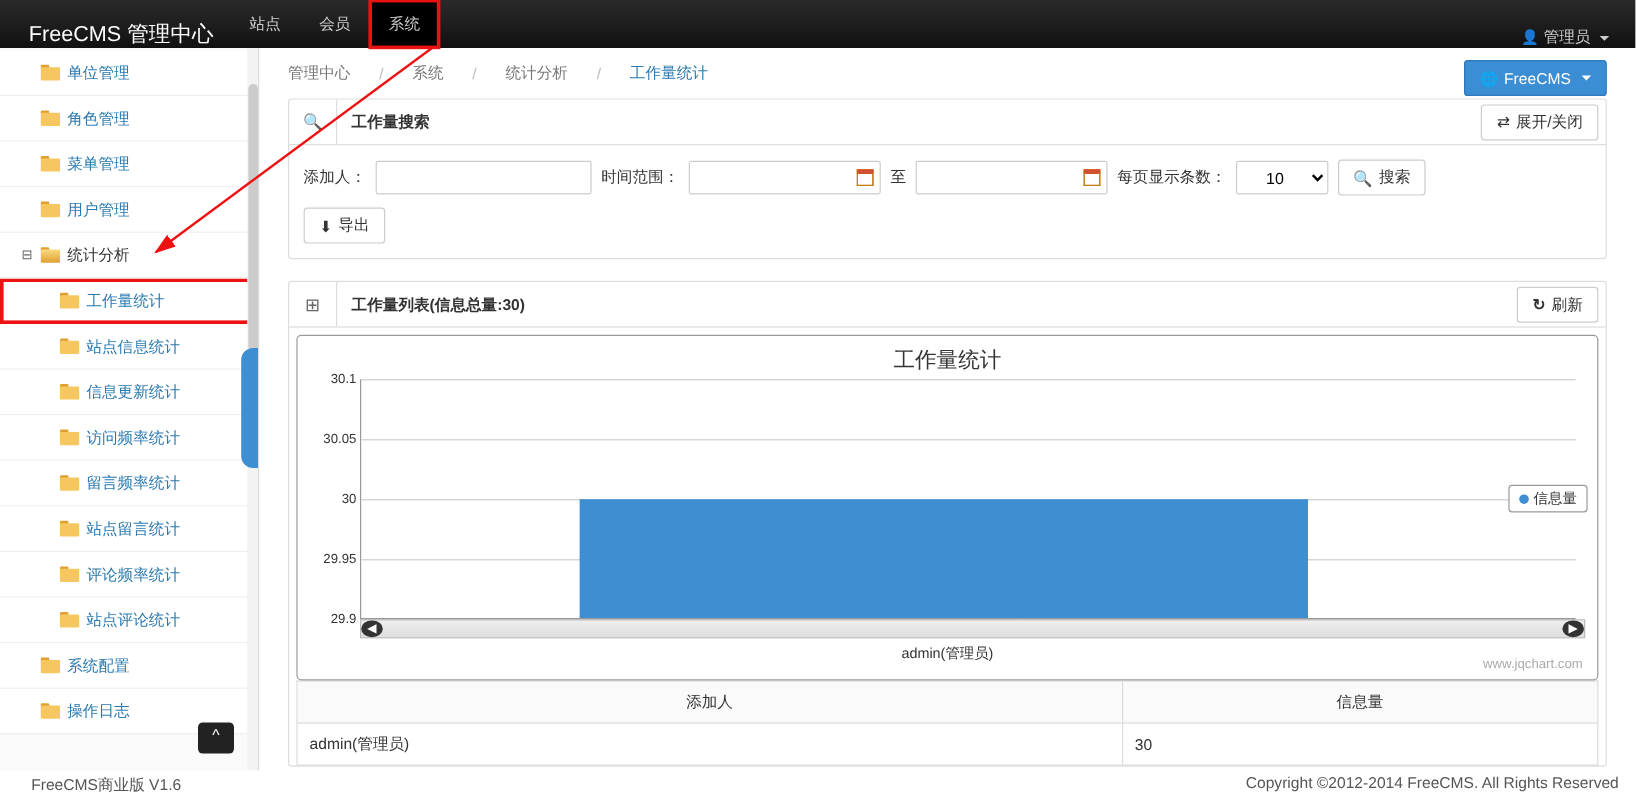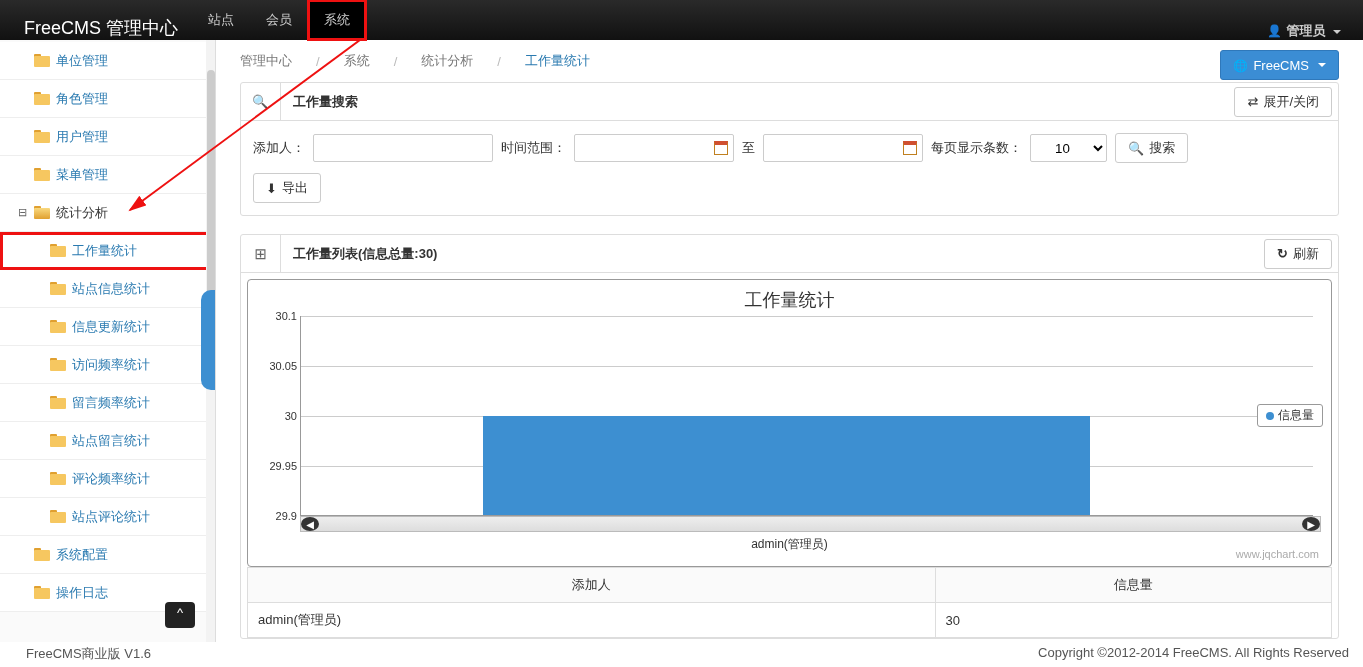--- a/index.html
+++ b/index.html
@@ -5,21 +5,21 @@
 * { box-sizing: border-box; margin: 0; padding: 0; }
 body { font-family: "Microsoft YaHei", Arial, sans-serif; font-size: 13px; background: #fff; color: #333; width: 1363px; height: 667px; overflow: hidden; position: relative; }
 
 
 .top-nav { height: 40px; background: linear-gradient(#2a2a2a,#111); color: #ccc; display: flex; align-items: flex-end; padding: 0 10px; }
 .nav-brand { font-size: 18px; color: #fff; padding: 0 14px; }
 .nav-item { padding: 0 16px; height: 40px; line-height: 40px; cursor: pointer; color: #ccc; }
 .nav-item.active { background: #000; }
 .nav-item.boxed { outline: 3px solid #e11; outline-offset: -2px; }
 .nav-spacer { flex: 1; }
-.nav-user { padding: 0 12px; color: #ccc; cursor: pointer; font-weight: bold; }
+.nav-user { padding: 0 12px; color: #ccc; cursor: pointer; }
 .caret-down { display: inline-block; width: 0; height: 0; border-left: 4px solid transparent; border-right: 4px solid transparent; border-top: 4px solid #ccc; margin-left: 4px; vertical-align: middle; }
 
 .middle { display: flex; height: 602px; }
 
 
 .sidebar { width: 216px; border-right: 1px solid #ddd; position: relative; overflow: hidden; background: #fafafa; }
 .tree { padding: 2px 0; }
 .tree-item { height: 38px; display: flex; align-items: center; padding-left: 34px; border-bottom: 1px solid #eee; background: #fff; cursor: pointer; }
 .tree-item.sub { padding-left: 50px; }
 .tree-item .exp { position: absolute; left: 18px; font-size: 11px; color: #666; }
@@ -118,25 +118,25 @@
         <div class="tree-item">
           <span class="folder-icon"></span>
           <span class="tree-label">单位管理</span>
         </div>
         <div class="tree-item">
           <span class="folder-icon"></span>
           <span class="tree-label">角色管理</span>
         </div>
         <div class="tree-item">
           <span class="folder-icon"></span>
+          <span class="tree-label">菜单管理</span>
+        </div>
+        <div class="tree-item">
+          <span class="folder-icon"></span>
           <span class="tree-label">用户管理</span>
-        </div>
-        <div class="tree-item">
-          <span class="folder-icon"></span>
-          <span class="tree-label">菜单管理</span>
         </div>
         <div class="tree-item parent">
           <span class="exp">⊟</span>
           <span class="folder-icon open"></span>
           <span class="tree-label">统计分析</span>
         </div>
         <div class="tree-item sub selected-box">
           <span class="folder-icon"></span>
           <span class="tree-label">工作量统计</span>
         </div>

